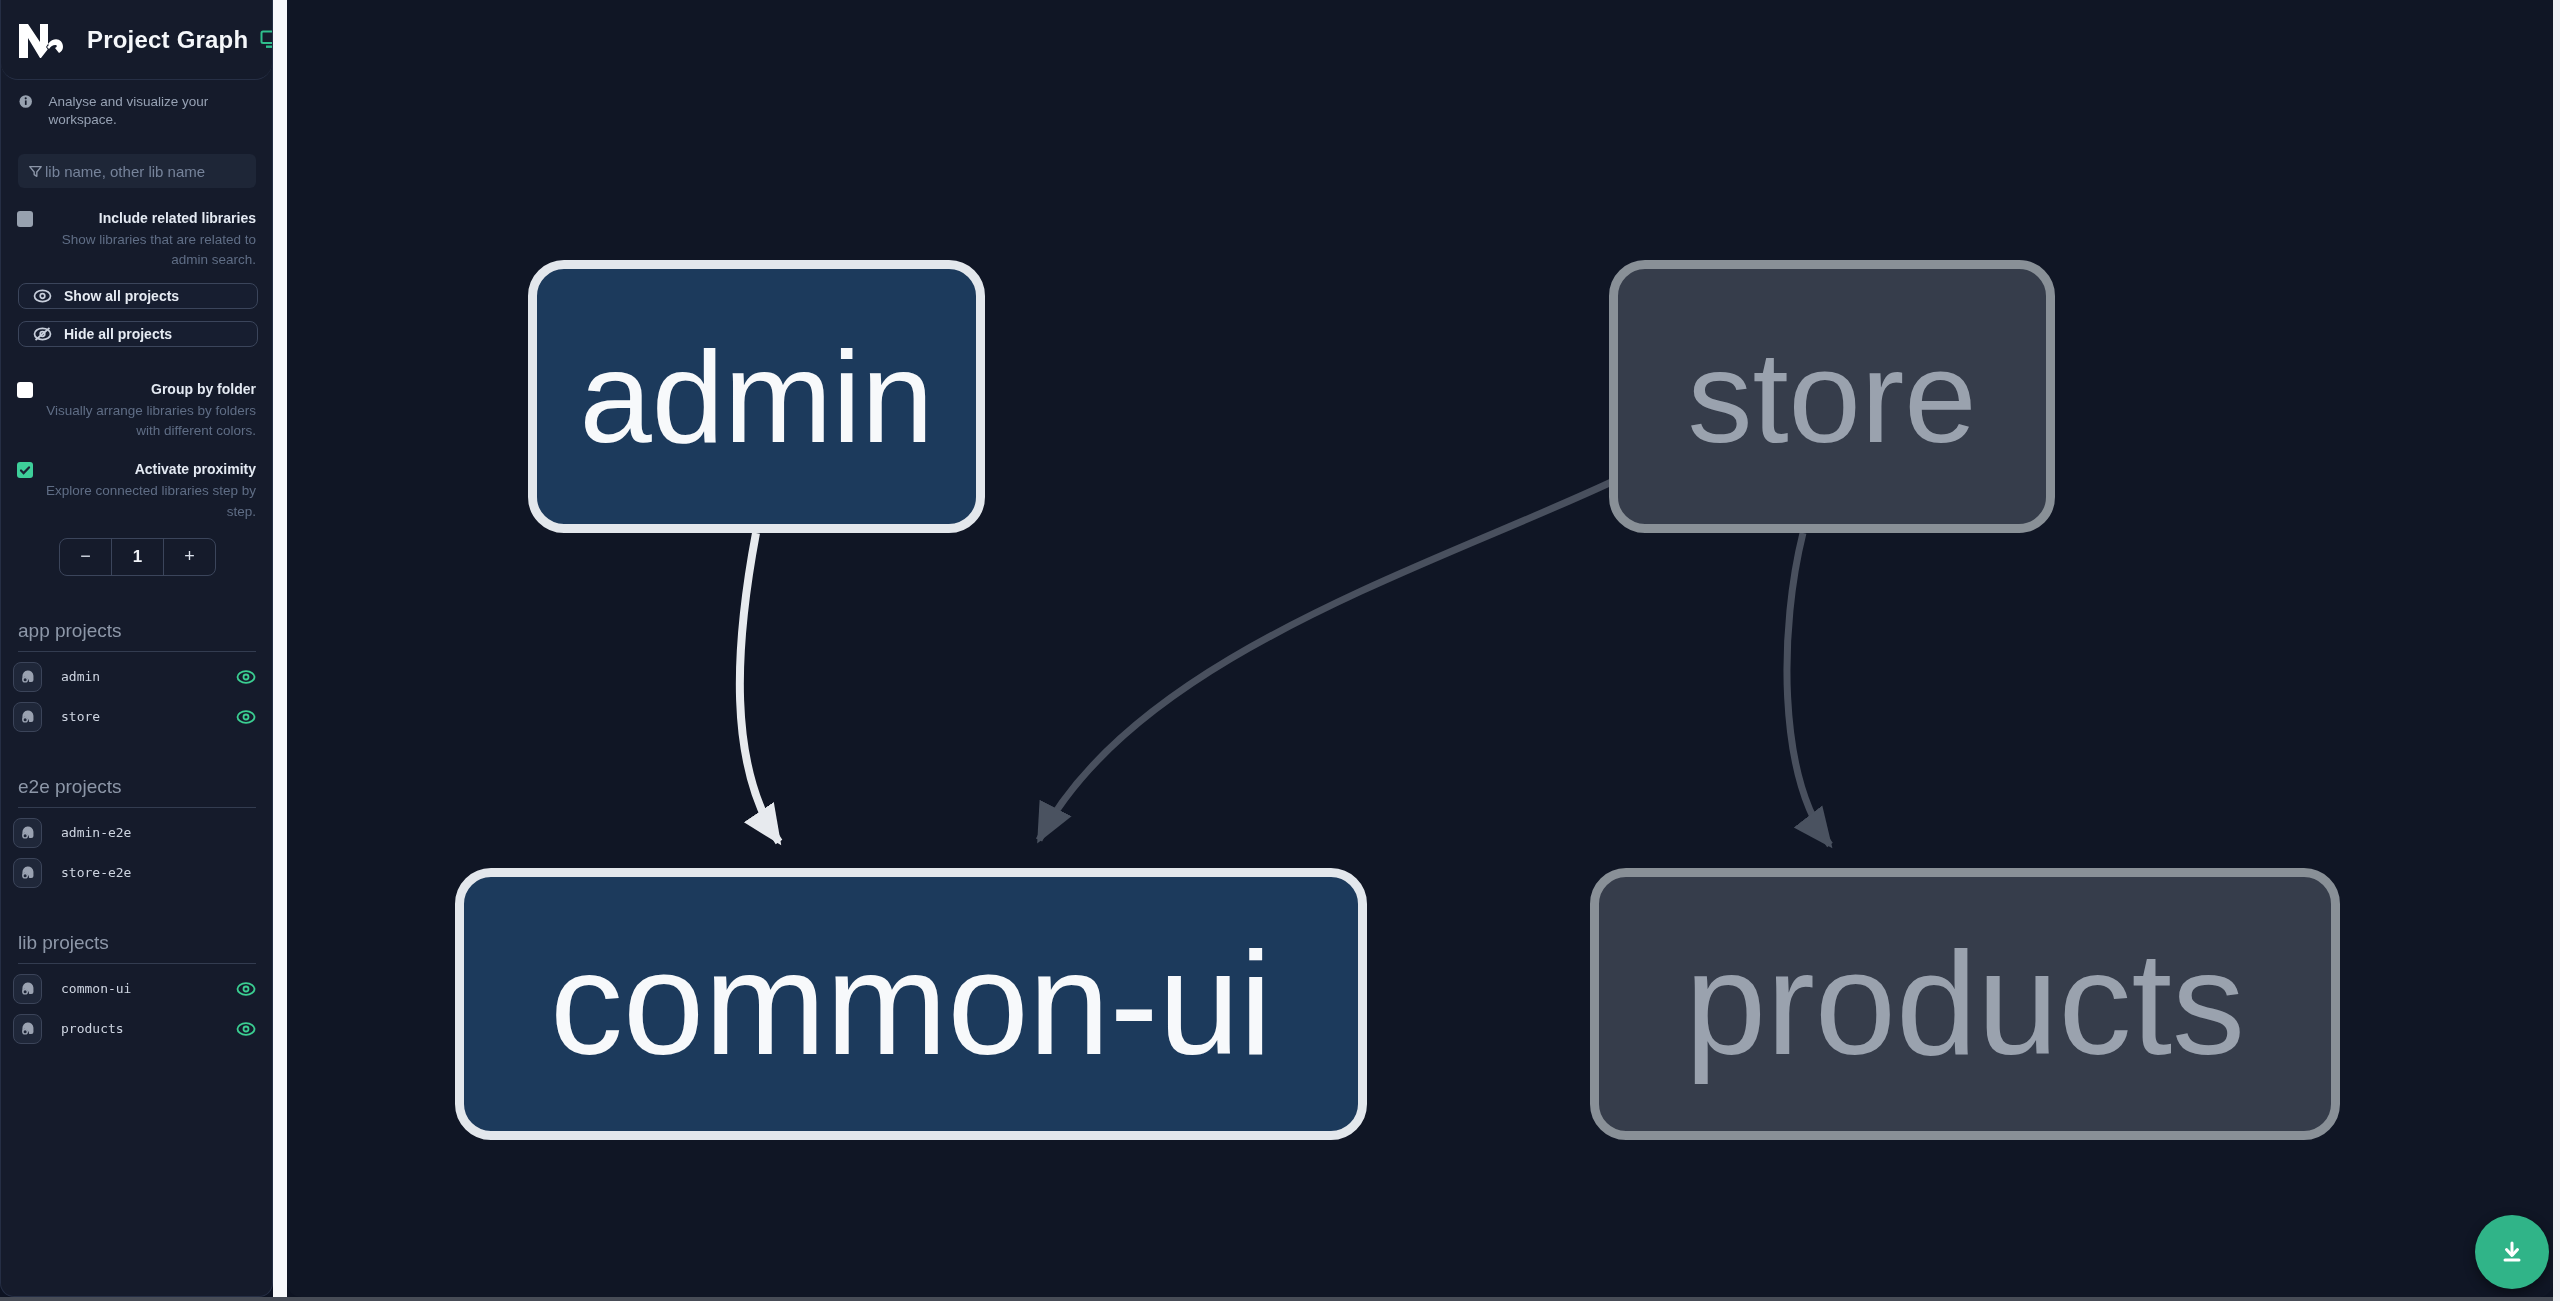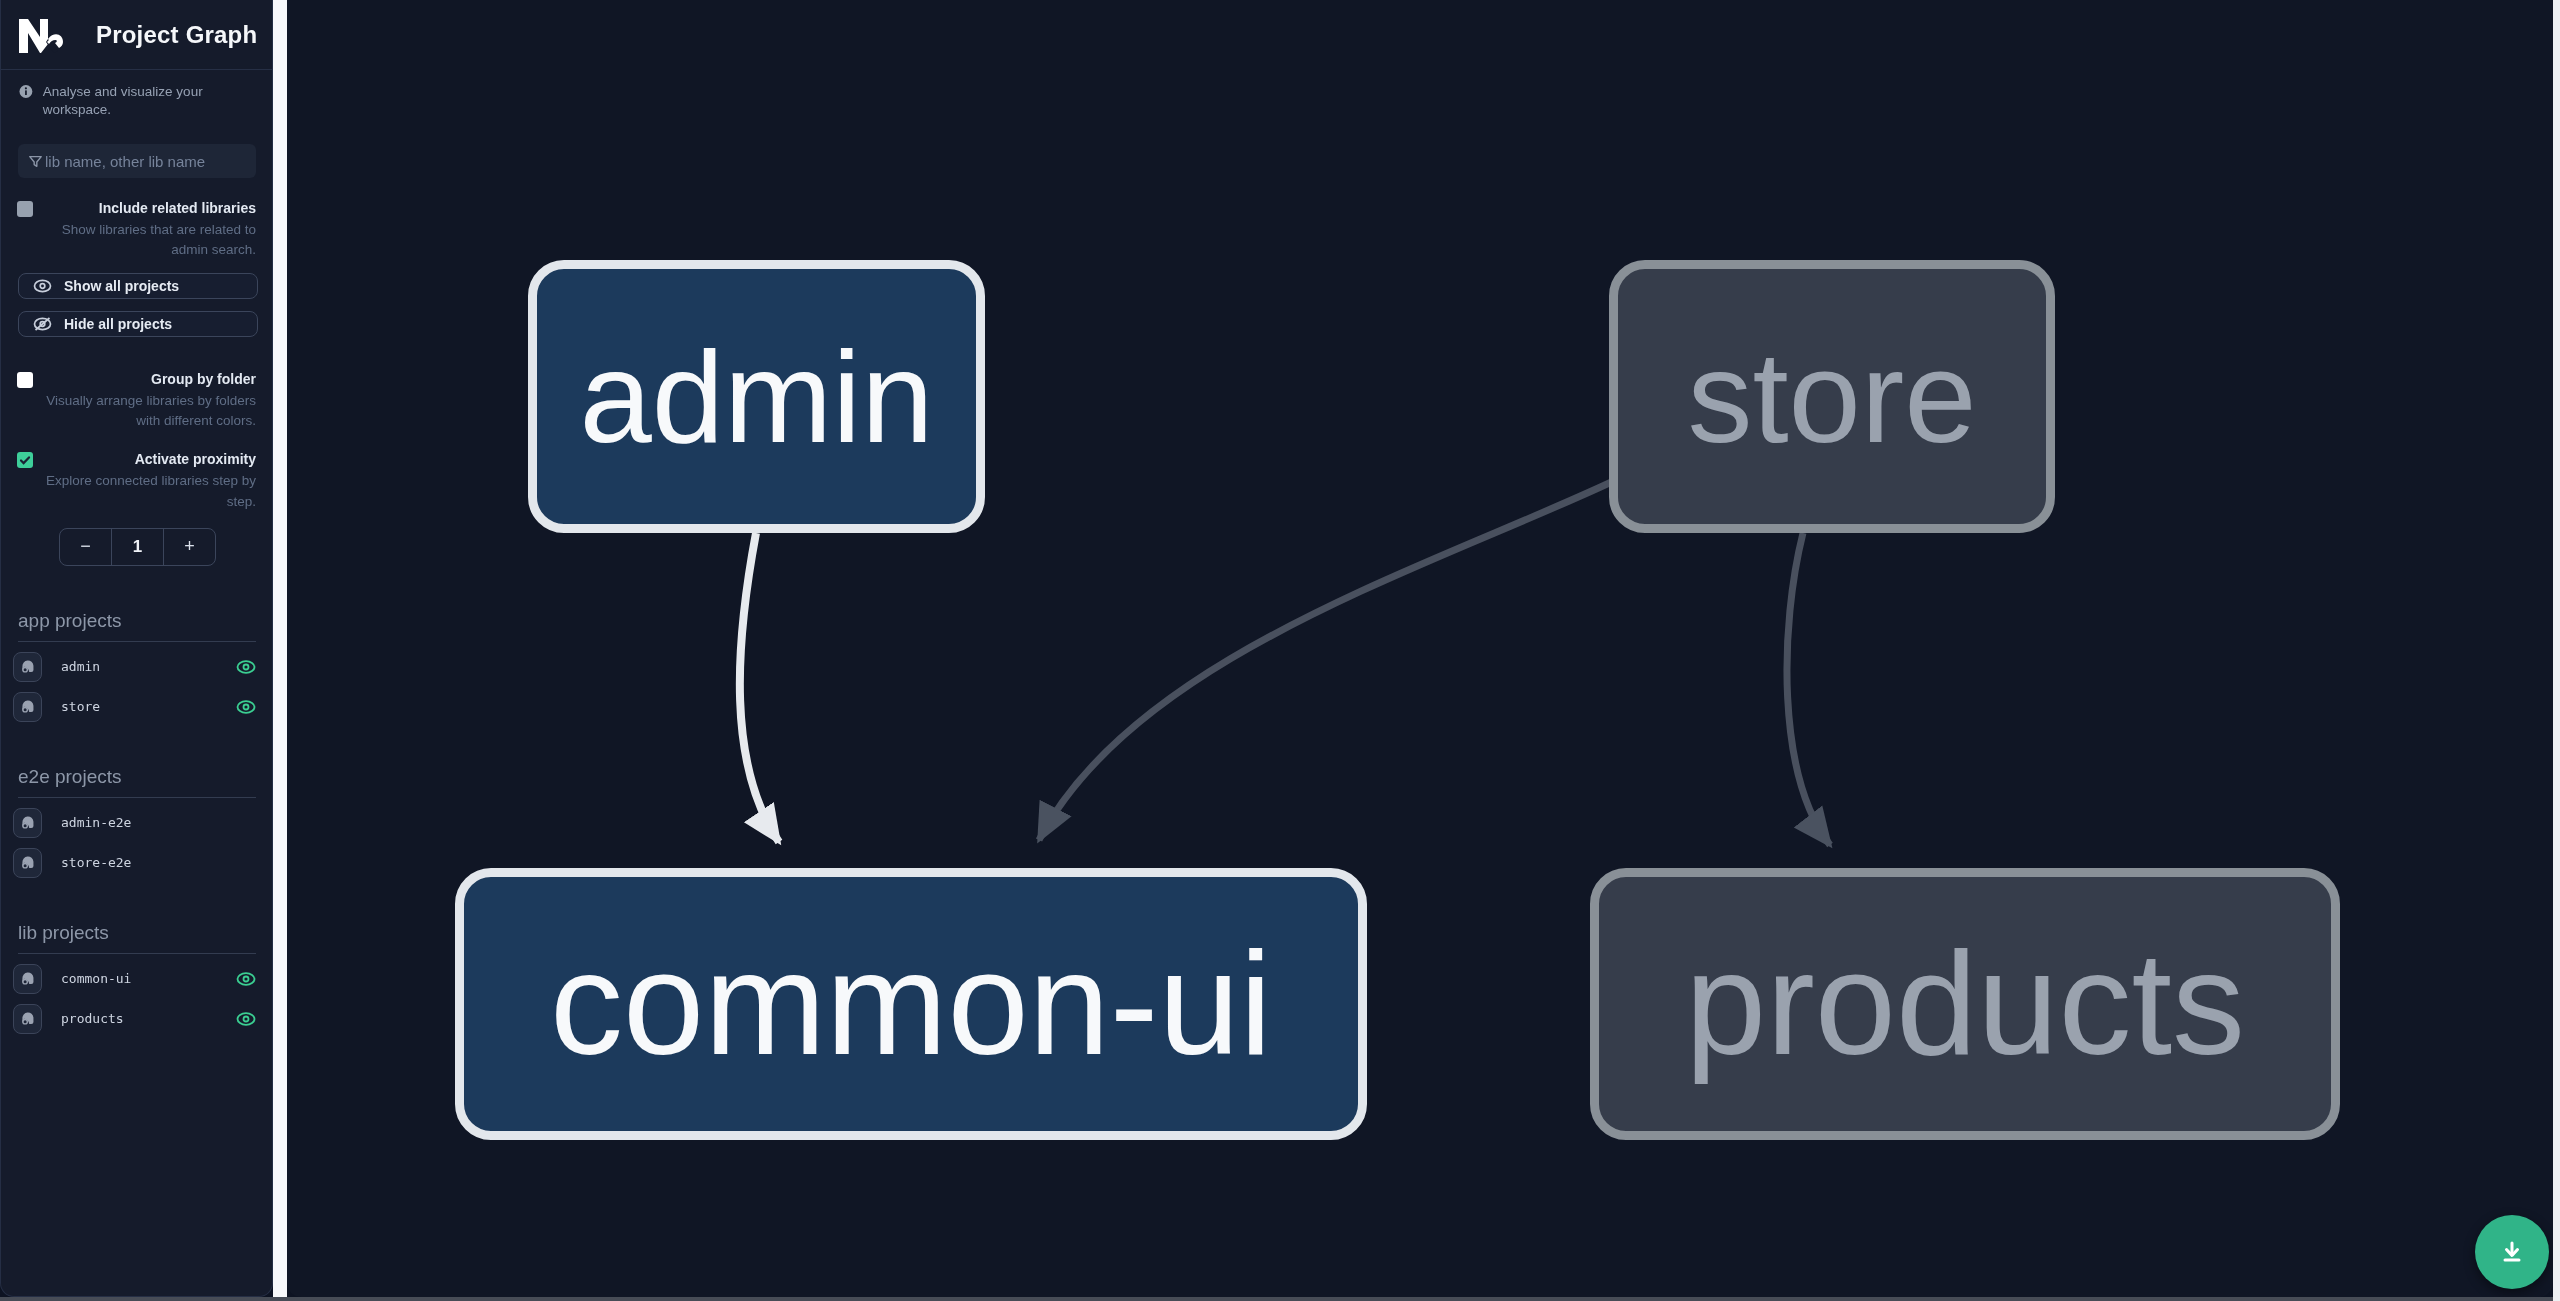--- a/index.html
+++ b/index.html
@@ -2,26 +2,26 @@
 <html><head>
 <meta charset="utf-8">
 <style>
   html,body{margin:0;padding:0;background:#0d1322;}
   *{box-sizing:border-box;font-family:"Liberation Sans","DejaVu Sans",sans-serif;}
   #stage{position:relative;width:2560px;height:1301px;overflow:hidden;background:#0d1322;}
 
   
   #sidebar{position:absolute;left:0;top:0;width:273px;height:1297px;background:#151b2b;
            border:1px solid #252e44;border-top:none;border-radius:0 0 14px 14px;overflow:hidden;}
-  .sb-header{height:70px;display:flex;align-items:center;padding:0 16px;border-bottom:1px solid #262f45;gap:21px;}
+  .sb-header{height:80px;display:flex;align-items:center;padding:0 16px;border-bottom:1px solid #262f45;gap:12px;border-radius:17px;}
   .sb-title{color:#f5f7fa;font-size:24px;font-weight:700;letter-spacing:.2px;flex:0 0 auto;margin-left:10px;}
   .nx-logo{width:48px;height:40px;flex:0 0 auto;}
   .monitor-ic{margin-left:auto;flex:0 0 auto;}
 
-  .intro{display:flex;align-items:flex-start;gap:10px;padding:13px 16px 0 18px;}
+  .intro{display:flex;align-items:flex-start;gap:16px;padding:13px 16px 0 18px;}
   .intro span{color:#96a1b3;font-size:13.5px;line-height:1.3;}
 
   .filter-box{margin:26px 16px 0 17px;height:34px;background:#1e2637;border-radius:6px;
               display:flex;align-items:center;padding:0 10px;}
   .filter-box input{flex:1;background:transparent;border:none;outline:none;color:#cdd6e4;font-size:15px;}
   .filter-box input::placeholder{color:#76839a;}
 
   .cb-row{display:flex;align-items:flex-start;gap:12px;padding:0 16px;margin-top:22px;}
   .cb{width:16px;height:16px;border-radius:3px;flex:0 0 auto;margin-top:1px;display:flex;align-items:center;justify-content:center;}
   .cb--gray{background:#97a1af;}

